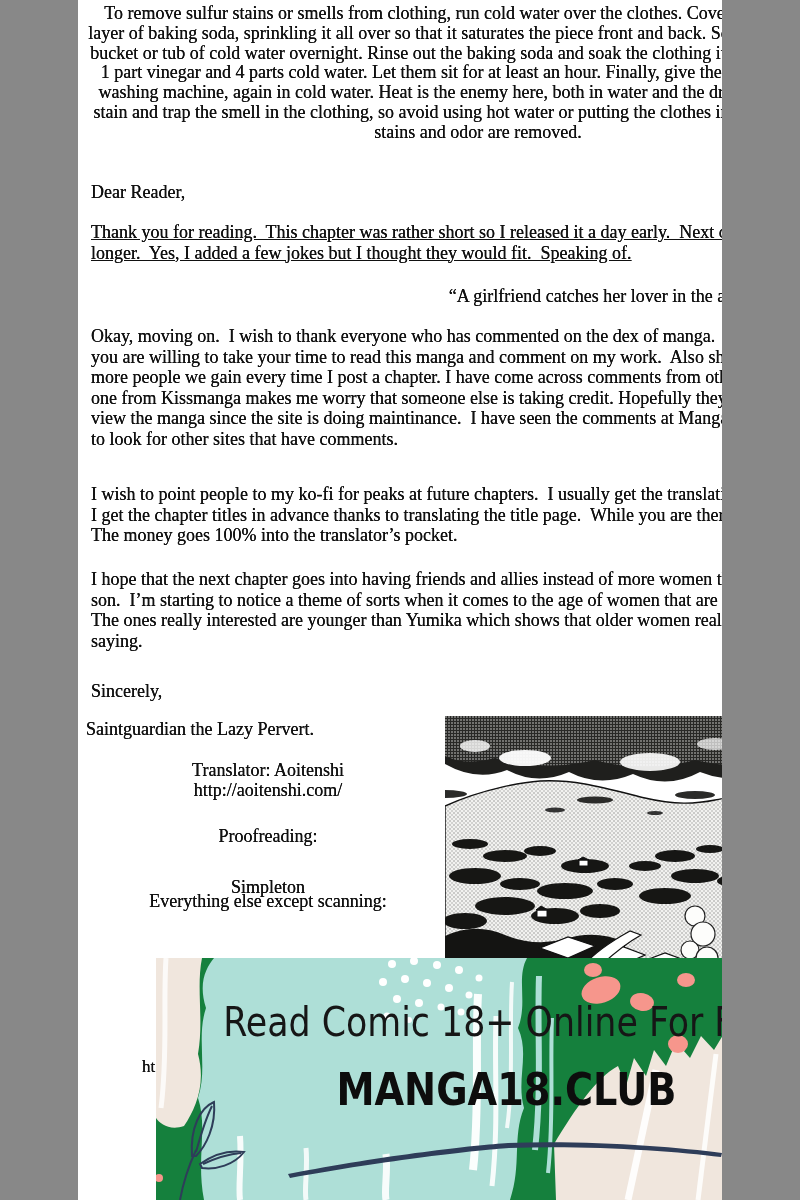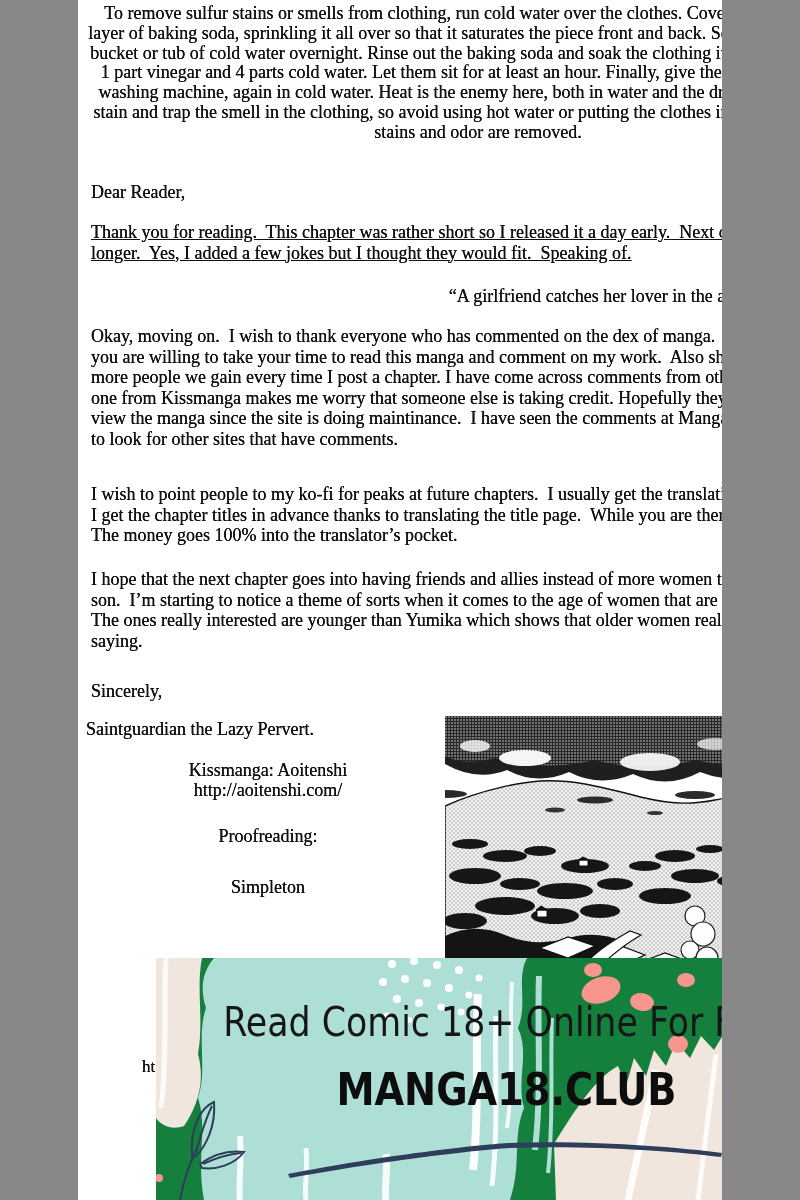--- a/index.html
+++ b/index.html
@@ -48,24 +48,25 @@
   <div class="txt dear">Dear Reader,</div>
   <div class="txt p1">Thank you for reading.  This chapter was rather short so I released it a day early.  Next one should be longer.  Yes, I added a few jokes but I thought they would fit.  Speaking of.</div>
   <div class="txt quote">“A girlfriend catches her lover in the act.  Next on Jerry.”</div>
   <div class="txt p2">Okay, moving on.  I wish to thank everyone who has commented on the dex of manga.  It shows me that you are willing to take your time to read this manga and comment on my work.  Also shows how many more people we gain every time I post a chapter. I have come across comments from other sites and the one from Kissmanga makes me worry that someone else is taking credit. Hopefully they aren’t but I can’t view the manga since the site is doing maintinance.  I have seen the comments at Mangahere and continue to look for other sites that have comments.</div>
   <div class="txt p3">I wish to point people to my ko-fi for peaks at future chapters.  I usually get the translations on Friday but I get the chapter titles in advance thanks to translating the title page.  While you are there, maybe donate?  The money goes 100% into the translator’s pocket.</div>
   <div class="txt p4">I hope that the next chapter goes into having friends and allies instead of more women that want him as a son.  I’m starting to notice a theme of sorts when it comes to the age of women that are interested in him.  The ones really interested are younger than Yumika which shows that older women really are better.  Just saying.</div>
   <div class="txt sincerely">Sincerely,</div>
   <div class="txt signature">Saintguardian the Lazy Pervert.</div>
 
   <div class="credits">
-    <div class="cl c1">Kissmanga: Aoitenshi</div>
+    <div class="cl c1">Translator: Aoitenshi</div>
     <div class="cl c2">http://aoitenshi.com/</div>
     <div class="cl c3">Proofreading:</div>
     <div class="cl c4">Simpleton</div>
+    <div class="cl c5">Everything else except scanning:</div>
   </div>
 
   <div class="txt partial-url">ht</div>
 
   <svg class="illus" viewBox="0 0 433 250">
     <defs>
       <pattern id="ht" width="4" height="4" patternUnits="userSpaceOnUse">
         <rect width="4" height="4" fill="#f2f2f0"></rect>
         <circle cx="1" cy="1" r="0.75" fill="#8f8f8d"></circle>
         <circle cx="3" cy="3" r="0.75" fill="#a2a2a0"></circle>

